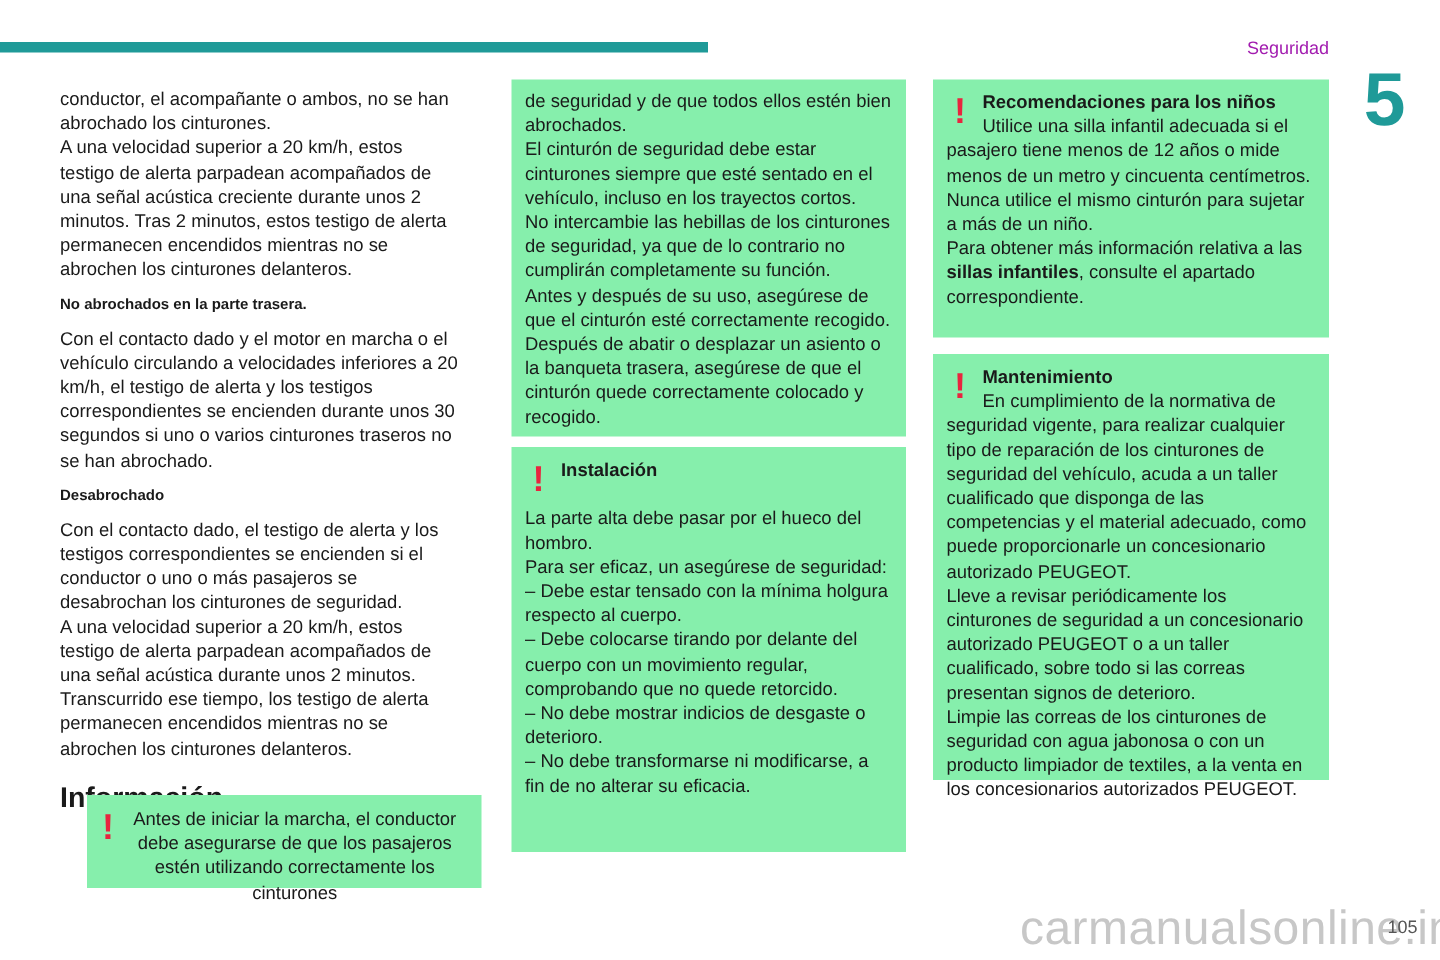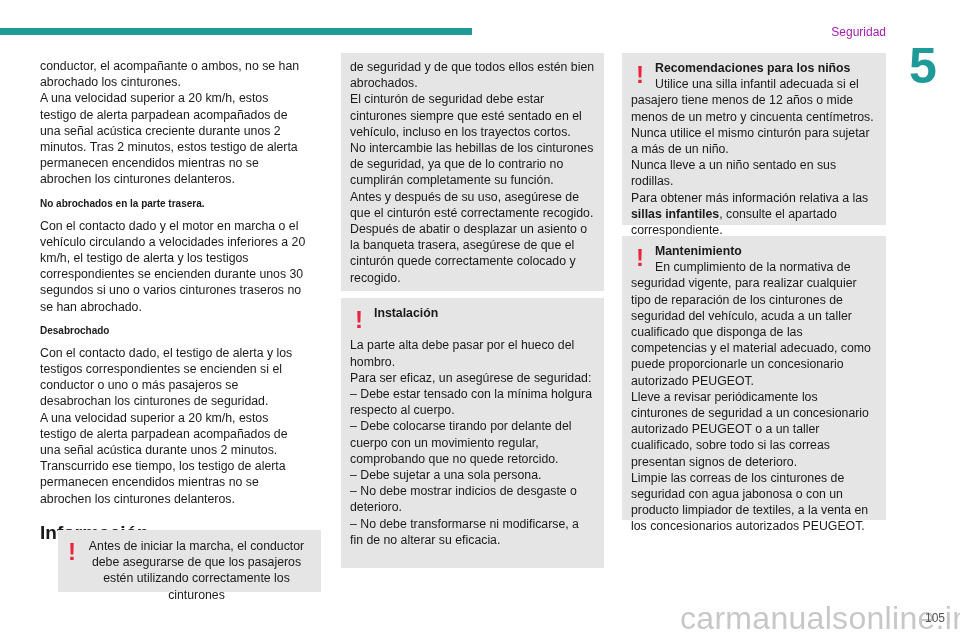--- a/index.html
+++ b/index.html
@@ -6,21 +6,21 @@
   html, body { width: 960px; height: 640px; background: #ffffff; overflow: hidden; }
   body { position: relative; font-family: "Liberation Sans", sans-serif; color: #1a1a1a; }
   .topbar { position: absolute; left: 0; top: 28px; width: 472px; height: 7px; background: #1f9a98; }
   .section-title { position: absolute; left: 820px; top: 25px; width: 66px; text-align: right; font-size: 12px; color: #a21caf; }
   .chapter-num { position: absolute; left: 900px; top: 38px; width: 46px; font-size: 50px; font-weight: bold; color: #1f9a98; text-align: center; line-height: 56px; }
   .col { position: absolute; font-size: 12.3px; line-height: 16.2px; }
   .col1 { left: 40px; top: 58px; width: 266px; }
   .col1 p { margin-bottom: 0; }
   .col1 h3 { font-size: 10px; font-weight: bold; margin: 8px 0 6px 0; line-height: 16px; }
   .col1 h2 { font-size: 19px; font-weight: bold; margin: 14px 0 10px 0; line-height: 24px; }
-  .box { position: absolute; background: #e5e5e5; padding: 6px 9px 8px 9px; font-size: 12.3px; line-height: 16.2px; }
+  .box { position: absolute; background: #86efac; padding: 6px 9px 8px 9px; font-size: 12.3px; line-height: 16.2px; }
   .box .bang { position: absolute; color: #e8253f; font-weight: bold; font-size: 24px; line-height: 24px; font-family: "Liberation Sans", sans-serif; }
   .box .head { font-weight: bold; display: block; }
   .box .indent { padding-left: 24px; display: block; }
   .box-info { left: 58px; top: 530px; width: 263px; height: 62px; padding: 8px 8px; text-align: center; }
   .box-info .bang { left: 10px; top: 10px; }
   .box-info .txt { display: block; padding-left: 14px; }
   .box-col2 { left: 341px; top: 53px; width: 263px; height: 238px; padding-top: 6px; }
   .box-install { left: 341px; top: 298px; width: 263px; height: 270px; padding-top: 7px; }
   .box-install .bang { left: 14px; top: 10px; }
   .box-kids { left: 622px; top: 53px; width: 264px; height: 172px; padding-top: 7px; }
@@ -63,31 +63,29 @@
 </div>
 
 <div class="box box-install">
   <span class="bang">!</span>
   <span class="head indent">Instalación</span>
   <span class="indent" style="display:inline;"></span>
   <p>La parte alta debe pasar por el hueco del hombro.</p>
   <p>Para ser eficaz, un asegúrese de seguridad:</p>
   <p>–  Debe estar tensado con la mínima holgura respecto al cuerpo.</p>
   <p>–  Debe colocarse tirando por delante del cuerpo con un movimiento regular, comprobando que no quede retorcido.</p>
-  <p>–  Debe sujetar a una sola persona.</p>
   <p>–  No debe mostrar indicios de desgaste o deterioro.</p>
   <p>–  No debe transformarse ni modificarse, a fin de no alterar su eficacia.</p>
 </div>
 
 <div class="box box-kids">
   <span class="bang">!</span>
   <span class="head indent">Recomendaciones para los niños</span>
   <p style="text-indent:24px;">Utilice una silla infantil adecuada si el pasajero tiene menos de 12 años o mide menos de un metro y cincuenta centímetros.</p>
   <p>Nunca utilice el mismo cinturón para sujetar a más de un niño.</p>
-  <p>Nunca lleve a un niño sentado en sus rodillas.</p>
   <p><span>Para obtener más información relativa a las </span><b>sillas infantiles</b><span>, consulte el apartado correspondiente.</span></p>
 </div>
 
 <div class="box box-maint">
   <span class="bang">!</span>
   <span class="head indent">Mantenimiento</span>
   <p style="text-indent:24px;">En cumplimiento de la normativa de seguridad vigente, para realizar cualquier tipo de reparación de los cinturones de seguridad del vehículo, acuda a un taller cualificado que disponga de las competencias y el material adecuado, como puede proporcionarle un concesionario autorizado PEUGEOT.</p>
   <p>Lleve a revisar periódicamente los cinturones de seguridad a un concesionario autorizado PEUGEOT o a un taller cualificado, sobre todo si las correas presentan signos de deterioro.</p>
   <p>Limpie las correas de los cinturones de seguridad con agua jabonosa o con un producto limpiador de textiles, a la venta en los concesionarios autorizados PEUGEOT.</p>
 </div>

